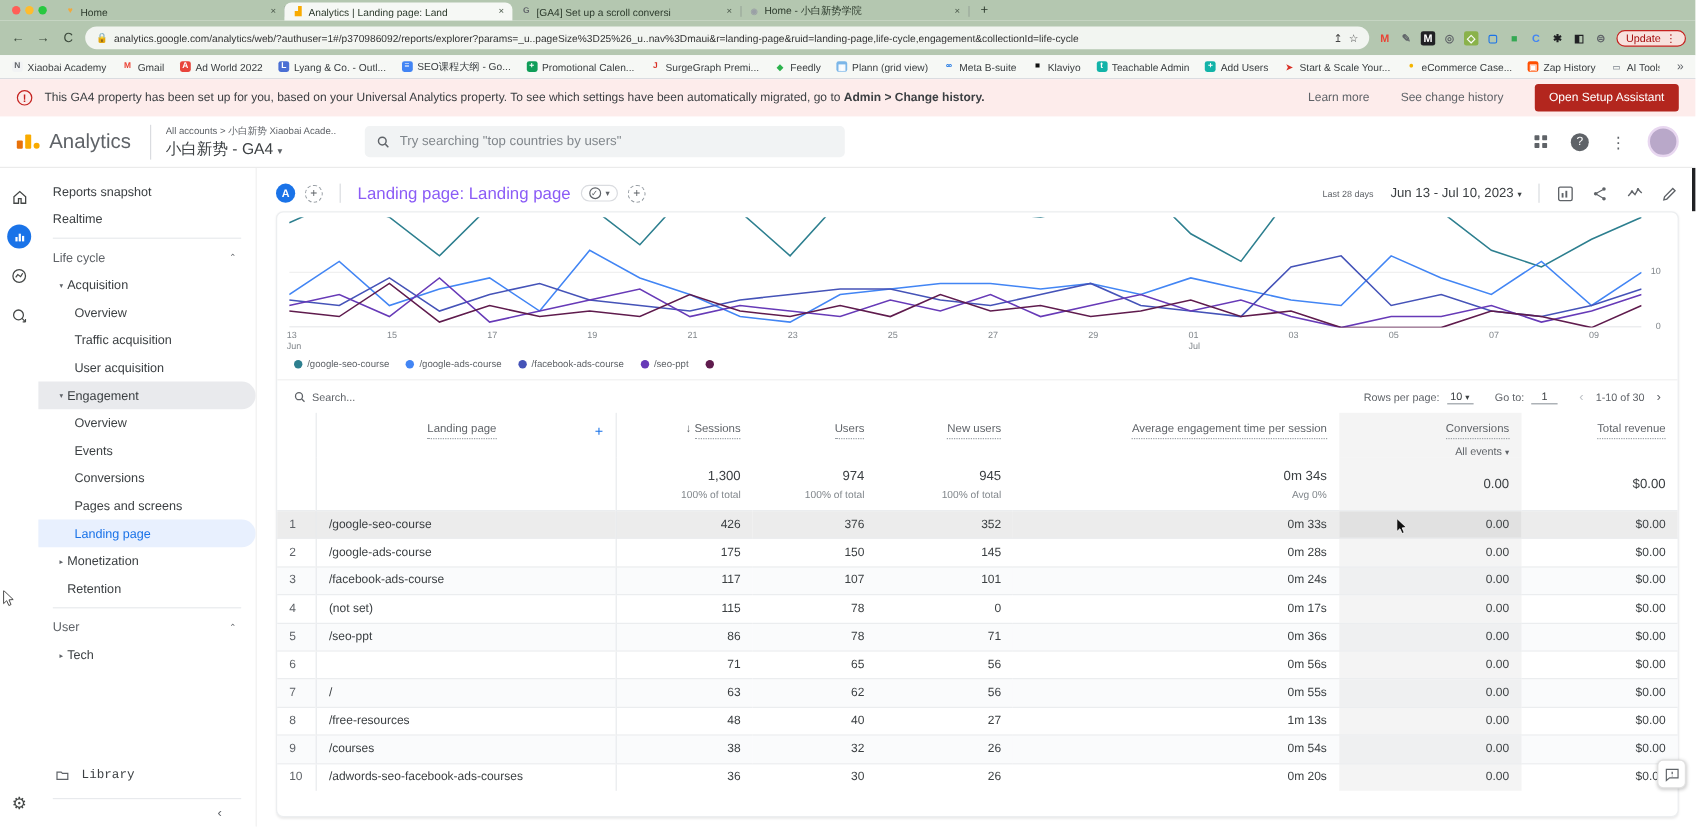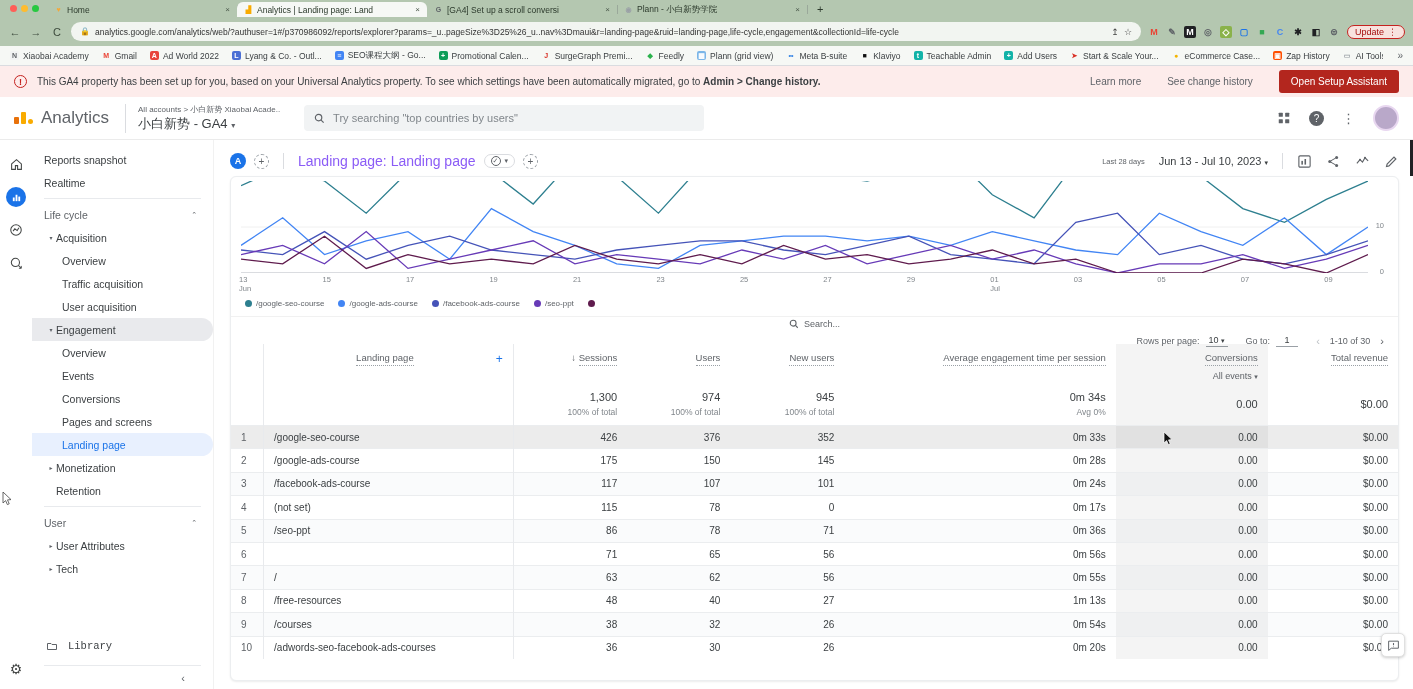--- a/index.html
+++ b/index.html
@@ -85,21 +85,21 @@
   .card { background:#fff; border:1px solid #eceef0; border-radius:6px; box-shadow:0 1px 2px rgba(0,0,0,.08); flex:1; display:flex; flex-direction:column; padding:4px 0 0 0; margin-bottom:8px; }
   .chartzone { position:relative; padding:0 30px 0 10px; }
   .chartzone svg.plot { display:block; width:100%; height:92px; }
   .ylab { position:absolute; right:14px; font-size:7.5px; color:#80868b; }
   .xaxis { position:relative; height:20px; margin:2px 30px 0 10px; }
   .xtick { position:absolute; transform:translateX(-2px); font-size:7.5px; color:#80868b; line-height:1.25; }
   .legend { display:flex; gap:14px; align-items:center; padding:4px 0 8px 14px; }
   .leg { display:flex; align-items:center; gap:4px; font-size:8px; color:#5f6368; }
   .leg i { width:7px; height:7px; border-radius:50%; }
 
-  .tbar { height:28px; display:flex; align-items:center; padding:2px 14px; gap:6px; border-top:1px solid #f1f1f1;flex-direction:column; }
+  .tbar { height:28px; display:flex; align-items:center; padding:2px 14px; gap:6px; border-top:1px solid #f1f1f1; }
   .tsearch { display:flex; align-items:center; gap:5px; color:#5f6368; font-size:9px; }
   .tbar-right { margin-left:auto; display:flex; align-items:center; gap:18px; font-size:9px; color:#5f6368; }
   .selval { border-bottom:1px solid #9aa0a6; padding:0 3px 1px 3px; color:#3c4043; }
   .chev7 { font-size:7px; }
   .pgchev { font-size:11px; color:#bdc1c6; }
   .pgchev.on { color:#5f6368; }
 
   table.ga { width:100%; border-collapse:collapse; font-size:10px; color:#3c4043; table-layout:fixed; }
   .ga th, .ga td { font-weight:normal; padding:0 10px; }
   .ga .num { text-align:right; }
@@ -143,21 +143,21 @@
         <span class="x">×</span>
       </div>
       <div class="tab">
         <span class="fav" style="color: rgb(95, 99, 104); background: transparent;">G</span>
         <span class="ellip">[GA4] Set up a scroll conversi</span>
         <span class="x">×</span>
         <span class="sep"></span>
       </div>
       <div class="tab">
         <span class="fav" style="color: rgb(154, 160, 166); background: transparent;">◉</span>
-        <span class="ellip">Plann - 小白新势学院</span>
+        <span class="ellip">Home - 小白新势学院</span>
         <span class="x">×</span>
         <span class="sep"></span>
       </div>
     </div>
   <span class="newtab">+</span>
 </div>
 
 <div class="toolbar">
   <span class="navbtn">←</span>
   <span class="navbtn">→</span>
@@ -382,24 +382,20 @@
           <span>Monetization</span>
         </div>
         <div class="nav-item" style="padding-left: 14px;">
           <span class="arr"></span>
           <span>Retention</span>
         </div>
         <div class="nav-div"></div>
         <div class="nav-head">
           <span>User</span>
           <span class="chev">⌃</span>
-        </div>
-        <div class="nav-item" style="padding-left: 14px;">
-          <span class="arr">▸</span>
-          <span>User Attributes</span>
         </div>
         <div class="nav-item" style="padding-left: 14px;">
           <span class="arr">▸</span>
           <span>Tech</span>
         </div>
       </div>
     <div class="nav-bottom">
       <div class="library">
         <svg width="12" height="12" viewBox="0 0 24 24" fill="none" stroke="#5f6368" stroke-width="2">
             <path d="M3 7 L3 19 H21 V9 H12 L10 7 Z"></path>

